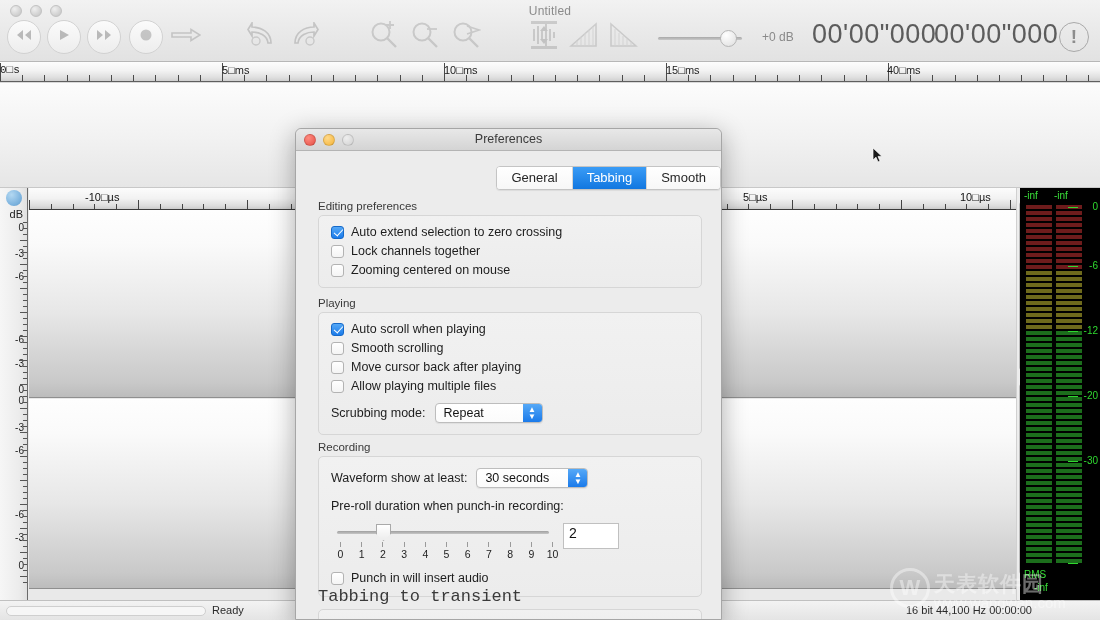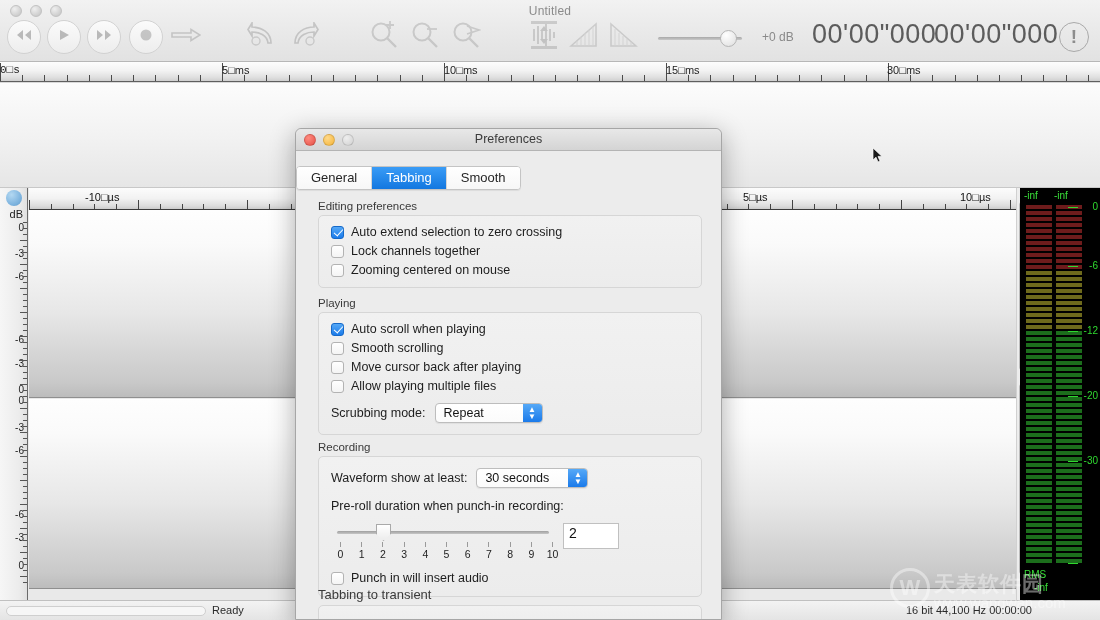--- a/index.html
+++ b/index.html
@@ -178,21 +178,21 @@
     font-size: 12.5px; color: #3b3b3b;
   }
   .dlg-traffic { position: absolute; left: 8px; top: 5px; display: flex; gap: 7px; }
   .dlg-traffic .d { width: 12px; height: 12px; border-radius: 50%; border: 1px solid rgba(0,0,0,.13); }
   .d-red { background: radial-gradient(circle at 35% 30%,#ff8b80,#ec5f55 75%,#d94a40); }
   .d-yel { background: radial-gradient(circle at 35% 30%,#ffd98a,#f7bd4c 75%,#e0a62f); }
   .d-gry { background: radial-gradient(circle at 35% 30%,#eeeeee,#d8d8d8 75%,#cccccc); }
 
   .tabs {
     position: absolute; top: 37px; left: 0; width: 100%;
-    display: flex; justify-content: flex-start;
+    display: flex; justify-content: flex-end;
   }
   .tabstrip {
     display: flex; border: 1px solid #c4c4c4; border-radius: 4px; overflow: hidden;
     background: #fff; box-shadow: 0 1px 1px rgba(0,0,0,.07);
   }
   .tab {
     font-size: 13px; padding: 3px 14px 4px; color: #262626;
     background: linear-gradient(to bottom,#ffffff,#f7f7f7);
     border-right: 1px solid #d5d5d5;
   }
@@ -246,21 +246,21 @@
     background: linear-gradient(to bottom,#ffffff,#ececec);
     border: 1px solid #a9a9a9;
     clip-path: polygon(0 0,100% 0,100% 58%,50% 100%,0 58%);
   }
   .stick { position: absolute; top: 19px; width: 1px; height: 5px; background: #9a9a9a; }
   .snum { position: absolute; top: 25px; font-size: 10.5px; color: #1d1d1d; text-align: center; }
   .numfield {
     position: absolute; border: 1px solid #c0c0c0; background: #fff;
     font-size: 14px; color: #111; padding: 1px 5px;
   }
-  .bottomgroup-title { font-size: 13px; color: #3a3a3a; }
+  .bottomgroup-title { font-size: 17px; color: #3a3a3a; font-family: Liberation Mono, monospace; }
 
   .cursor { position: absolute; width: 11px; height: 16px; pointer-events: none; }
 </style>
 </head>
 <body>
 
 <div id="app">
 
   <div class="toolbar">
     <div class="traffic">
@@ -458,21 +458,21 @@
       <div class="tick" style="left: 977px; height: 6px;"></div>
       <div class="tick" style="left: 999px; height: 6px;"></div>
       <div class="tick" style="left: 1021px; height: 6px;"></div>
       <div class="tick" style="left: 1043px; height: 6px;"></div>
       <div class="tick" style="left: 1066px; height: 6px;"></div>
       <div class="tick" style="left: 1088px; height: 6px;"></div>
       <div class="lab" style="left: 0; font-family: Liberation Mono, monospace;">0□s</div>
       <div class="lab" style="left: 222px;">5□ms</div>
       <div class="lab" style="left: 444px; text-align: right;">10□ms</div>
       <div class="lab" style="left: 666px;">15□ms</div>
-      <div class="lab" style="left: 887px;">30□ms</div>
+      <div class="lab" style="left: 887px;">40□ms</div>
     </div>
   <div class="subband"></div>
 
   <div class="editor">
     <div class="db-gutter" id="dbgutter">
       <div class="gutter-icon"></div>
       <div class="db-lab" style="top:20px;right:4px;font-size:11px">dB</div>
     <div class="db-lab" style="top: 34px;">0</div>
         <div class="db-lab" style="top: 60px;">-3</div>
         <div class="db-lab" style="top: 83px;">-6</div>

